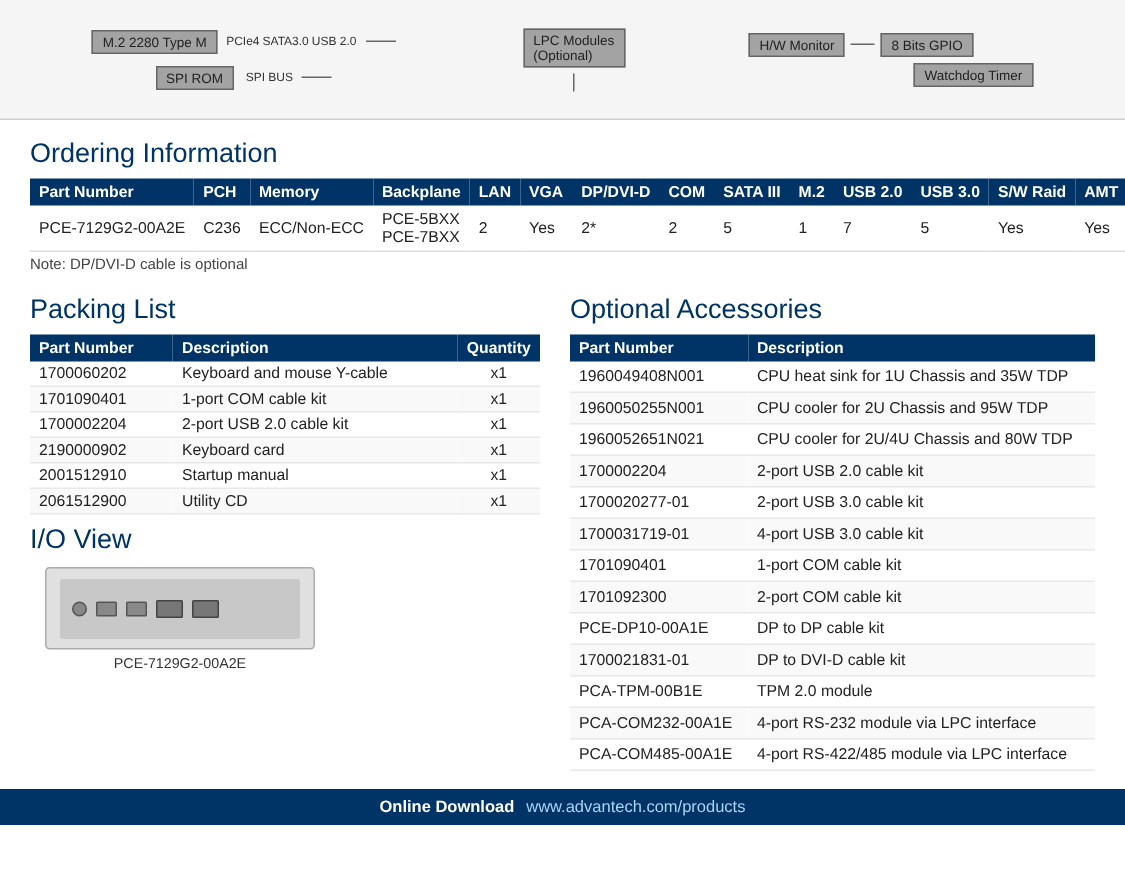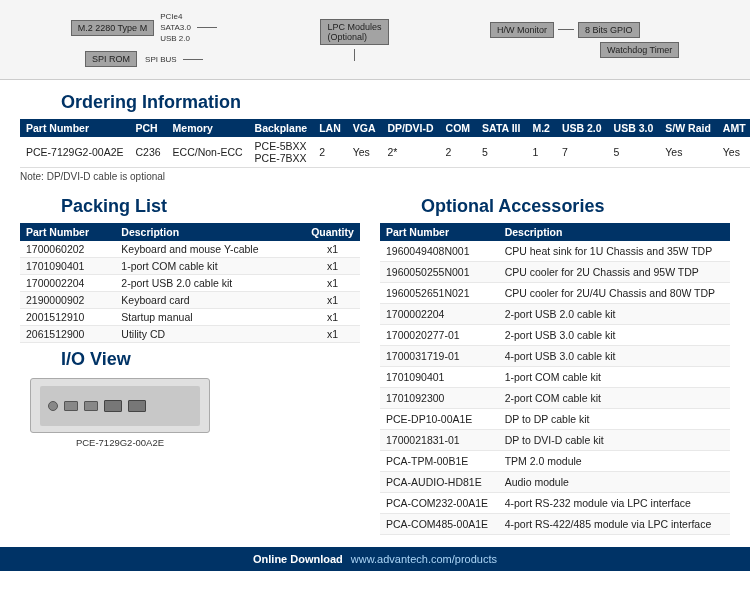--- a/index.html
+++ b/index.html
@@ -52,25 +52,24 @@
     }
 
     
     .main-content {
       padding: 12px 20px 0 20px;
     }
 
     
     .section-title {
       font-size: 18px;
-      font-weight: bold;
+      font-weight: normal;
       color: #003366;
       margin-bottom: 6px;
       border-bottom: none;
-      margin-left: 41px;
     }
 
     
     .ordering-section {
       margin-bottom: 14px;
     }
     .ordering-table {
       width: 100%;
       border-collapse: collapse;
       font-size: 10.5px;
@@ -244,21 +243,21 @@
   </style>
 </head>
 <body>
 
 <div class="diagram-area">
   <div class="diagram-placeholder">
 
     <div class="diag-group">
       <div class="diag-row">
         <div class="diag-box">M.2 2280 Type M</div>
-        <div style="display:flex;flex-direction:column;font-size:8px;color:#333;gap:2px;margin-left:2px">
+        <div style="display:flex;flex-direction:row;font-size:8px;color:#333;gap:2px;margin-left:2px">
           <span>PCIe4</span>
           <span>SATA3.0</span>
           <span>USB 2.0</span>
         </div>
         <div style="width:20px;height:1px;background:#666;margin:0 2px"></div>
       </div>
       <div class="diag-row" style="margin-top:4px">
         <div class="diag-box">SPI ROM</div>
         <div style="font-size:8px;color:#333;margin-left:4px">SPI BUS</div>
         <div style="width:20px;height:1px;background:#666;margin:0 2px"></div>
@@ -441,24 +440,20 @@
             </tr>
             <tr>
               <td>1700021831-01</td>
               <td>DP to DVI-D cable kit</td>
             </tr>
             <tr>
               <td>PCA-TPM-00B1E</td>
               <td>TPM 2.0 module</td>
             </tr>
             <tr>
-              <td>PCA-AUDIO-HD81E</td>
-              <td>Audio module</td>
-            </tr>
-            <tr>
               <td>PCA-COM232-00A1E</td>
               <td>4-port RS-232 module via LPC interface</td>
             </tr>
             <tr>
               <td>PCA-COM485-00A1E</td>
               <td>4-port RS-422/485 module via LPC interface</td>
             </tr>
           </tbody>
       </table>
     </div>

